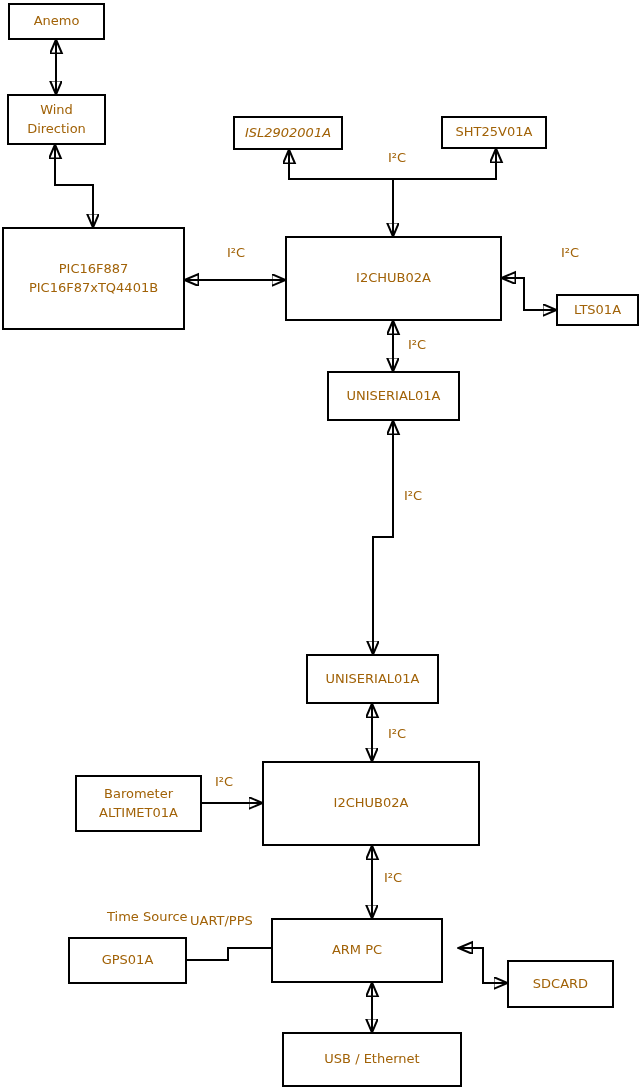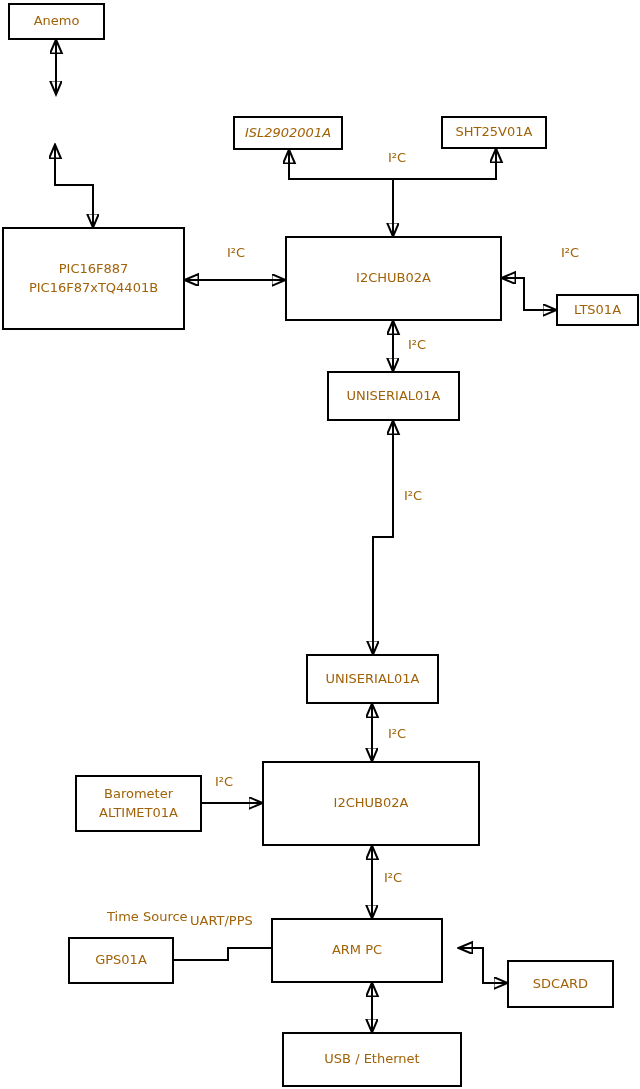--- a/index.html
+++ b/index.html
@@ -69,20 +69,22 @@
     <path d="M 372,704 L 372,761" marker-start="url(#ah)" marker-end="url(#ah)"></path>
     <path d="M 187,803 L 262,803" marker-start="url(#ah)" marker-end="url(#ah)"></path>
     <path d="M 372,846 L 372,918" marker-start="url(#ah)" marker-end="url(#ah)"></path>
     <path d="M 173,960 L 228,960 L 228,948 L 287,948" marker-end="url(#ah)"></path>
     <path d="M 459,948 L 483,948 L 483,983 L 507,983" marker-start="url(#ah)" marker-end="url(#ah)"></path>
     <path d="M 372,983 L 372,1032" marker-start="url(#ah)" marker-end="url(#ah)"></path>
   </svg>
 
   <div class="node" style="left:8px; top:3px; width:97px; height:37px;">Anemo</div>
 
+  <div class="node" style="left:7px; top:94px; width:99px; height:51px;">Wind
+Direction</div>
 
   <div class="node" style="left:2px; top:227px; width:183px; height:103px;">PIC16F887
 PIC16F87xTQ4401B</div>
 
   <div class="node" style="left:233px; top:116px; width:110px; height:34px;font-style:italic;">ISL2902001A</div>
 
   <div class="node" style="left:441px; top:116px; width:106px; height:33px;">SHT25V01A</div>
 
   <div class="node" style="left:285px; top:236px; width:217px; height:85px;">I2CHUB02A</div>
 
@@ -90,21 +92,21 @@
 
   <div class="node" style="left:327px; top:371px; width:133px; height:50px;">UNISERIAL01A</div>
 
   <div class="node" style="left:306px; top:654px; width:133px; height:50px;">UNISERIAL01A</div>
 
   <div class="node" style="left:75px; top:775px; width:127px; height:57px;">Barometer
 ALTIMET01A</div>
 
   <div class="node" style="left:262px; top:761px; width:218px; height:85px;">I2CHUB02A</div>
 
-  <div class="node" style="left:68px; top:937px; width:106px; height:47px;">GPS01A</div>
+  <div class="node" style="left:68px; top:937px; width:119px; height:47px;">GPS01A</div>
 
   <div class="node" style="left:271px; top:918px; width:172px; height:65px;text-align:center;">ARM PC</div>
 
   <div class="node" style="left:282px; top:1032px; width:180px; height:55px;">USB / Ethernet</div>
 
   <div class="node" style="left:507px; top:960px; width:107px; height:48px;">SDCARD</div>
 
   <div class="lbl" style="left:227px; top:245px;">I²C</div>
 
   <div class="lbl" style="left:388px; top:150px;">I²C</div>

